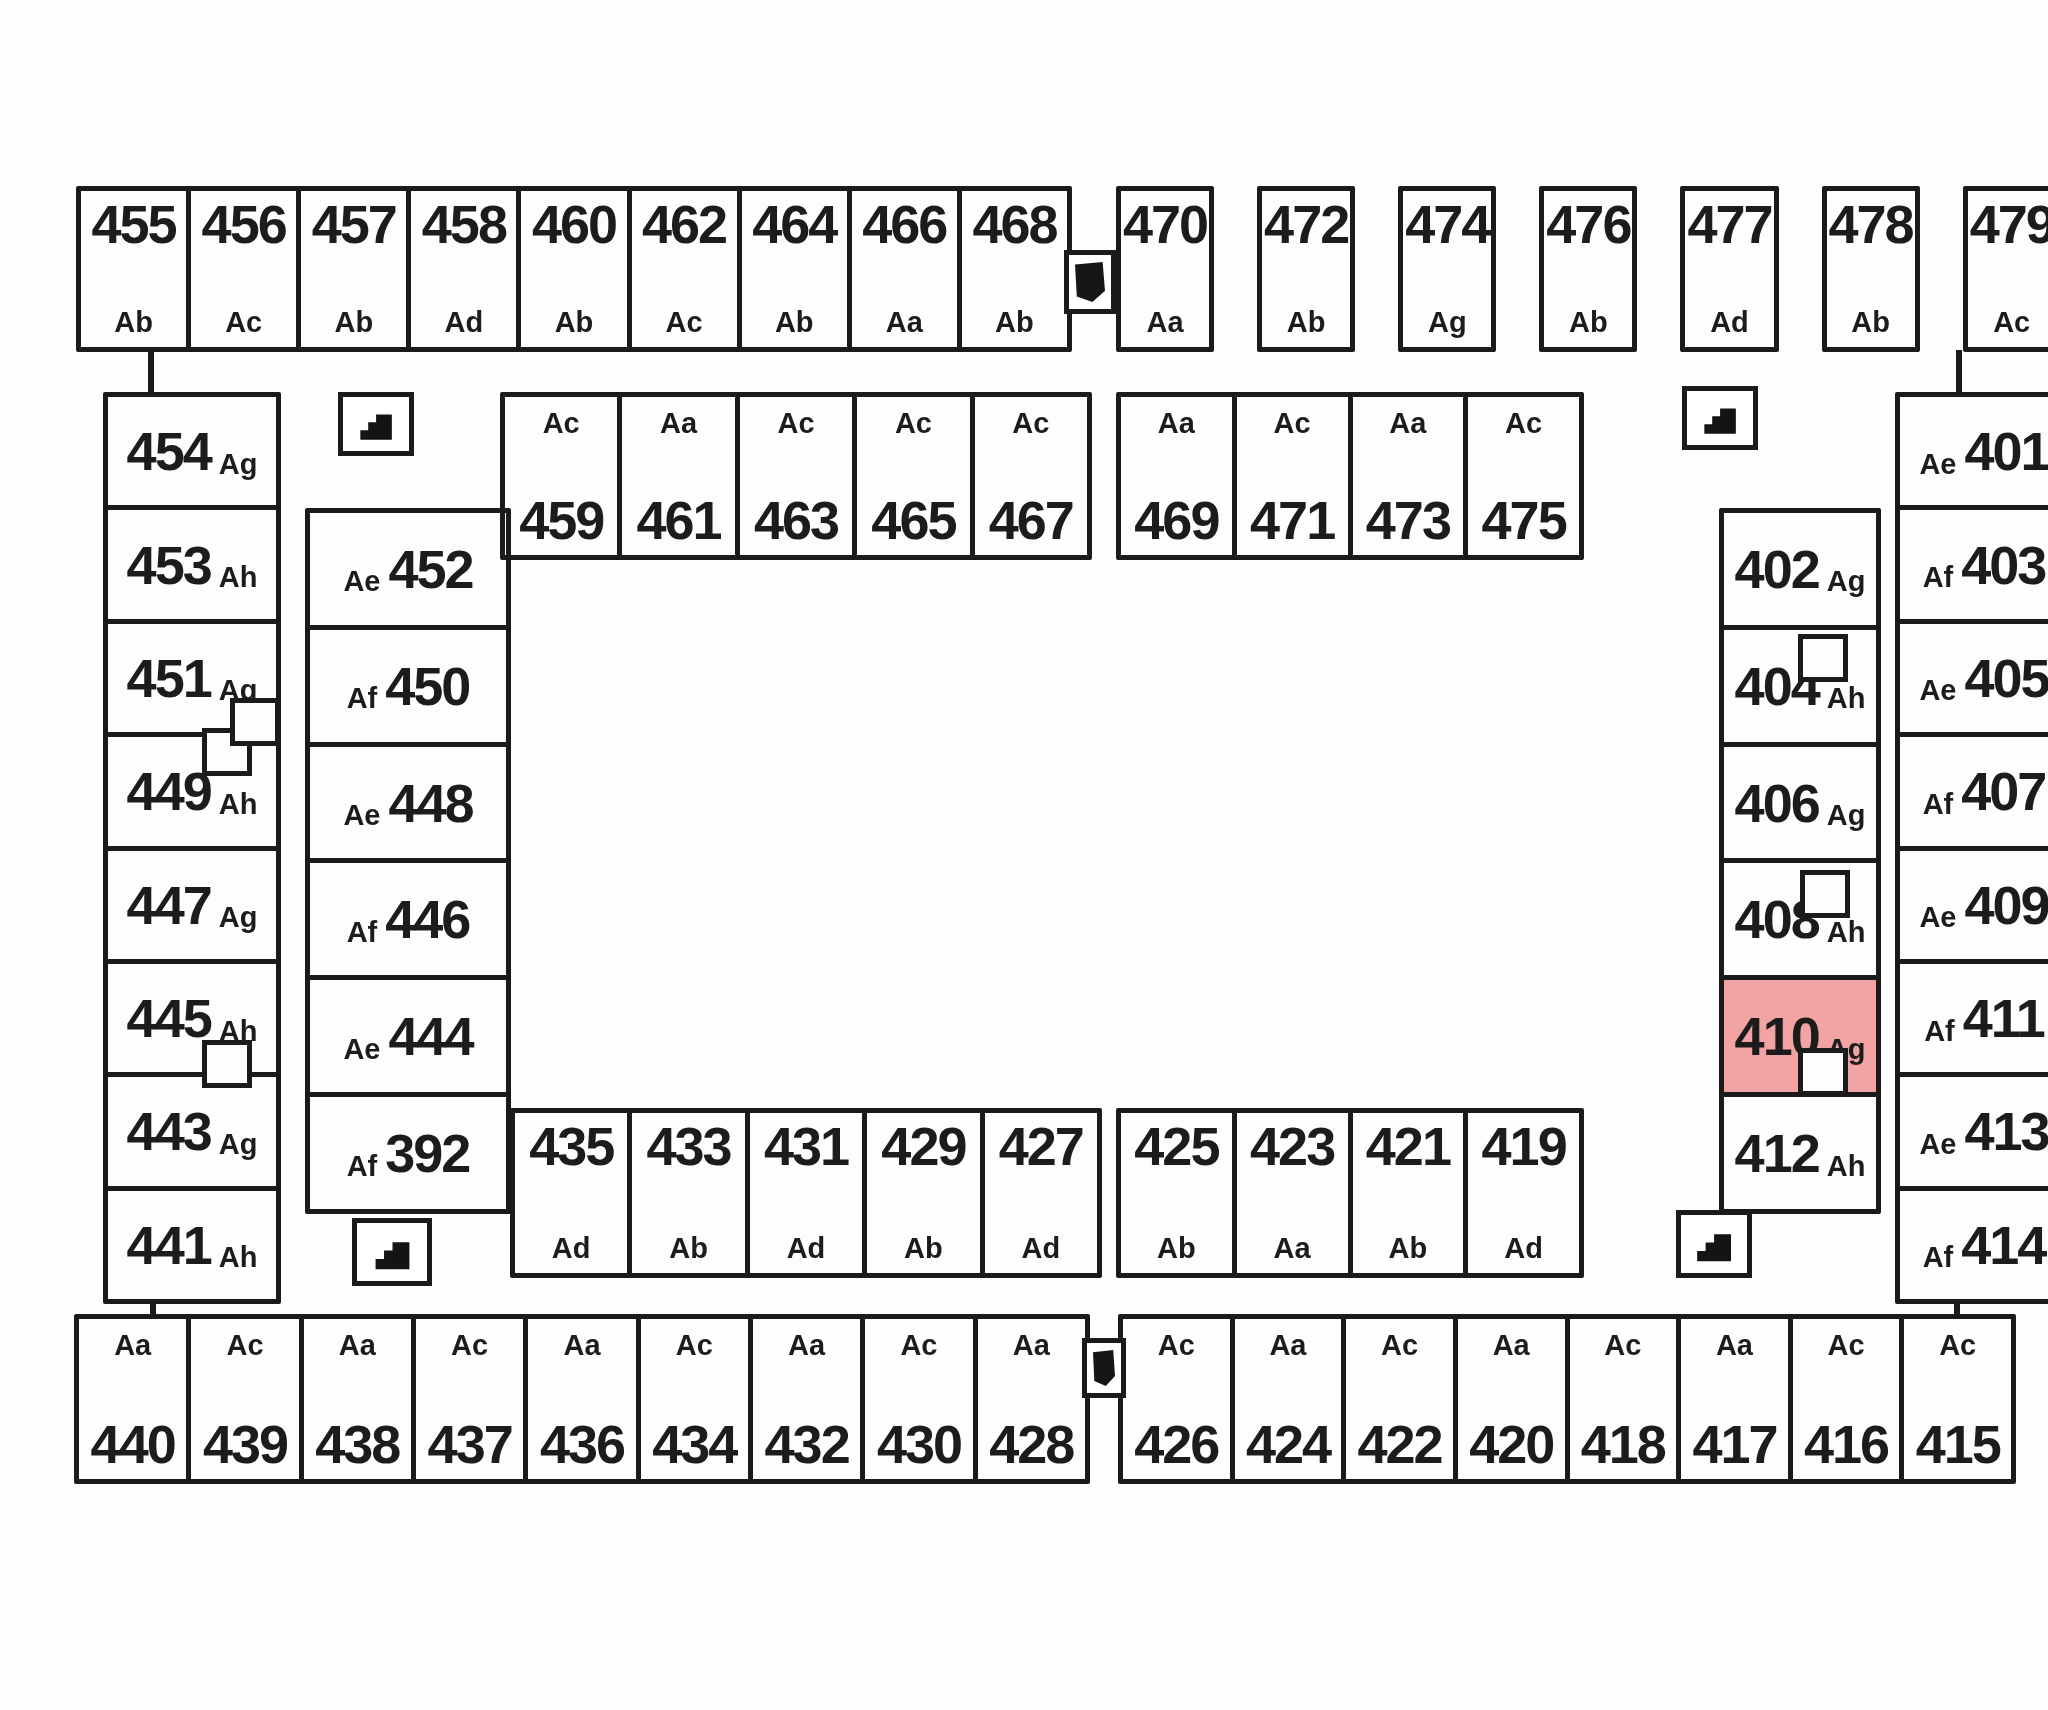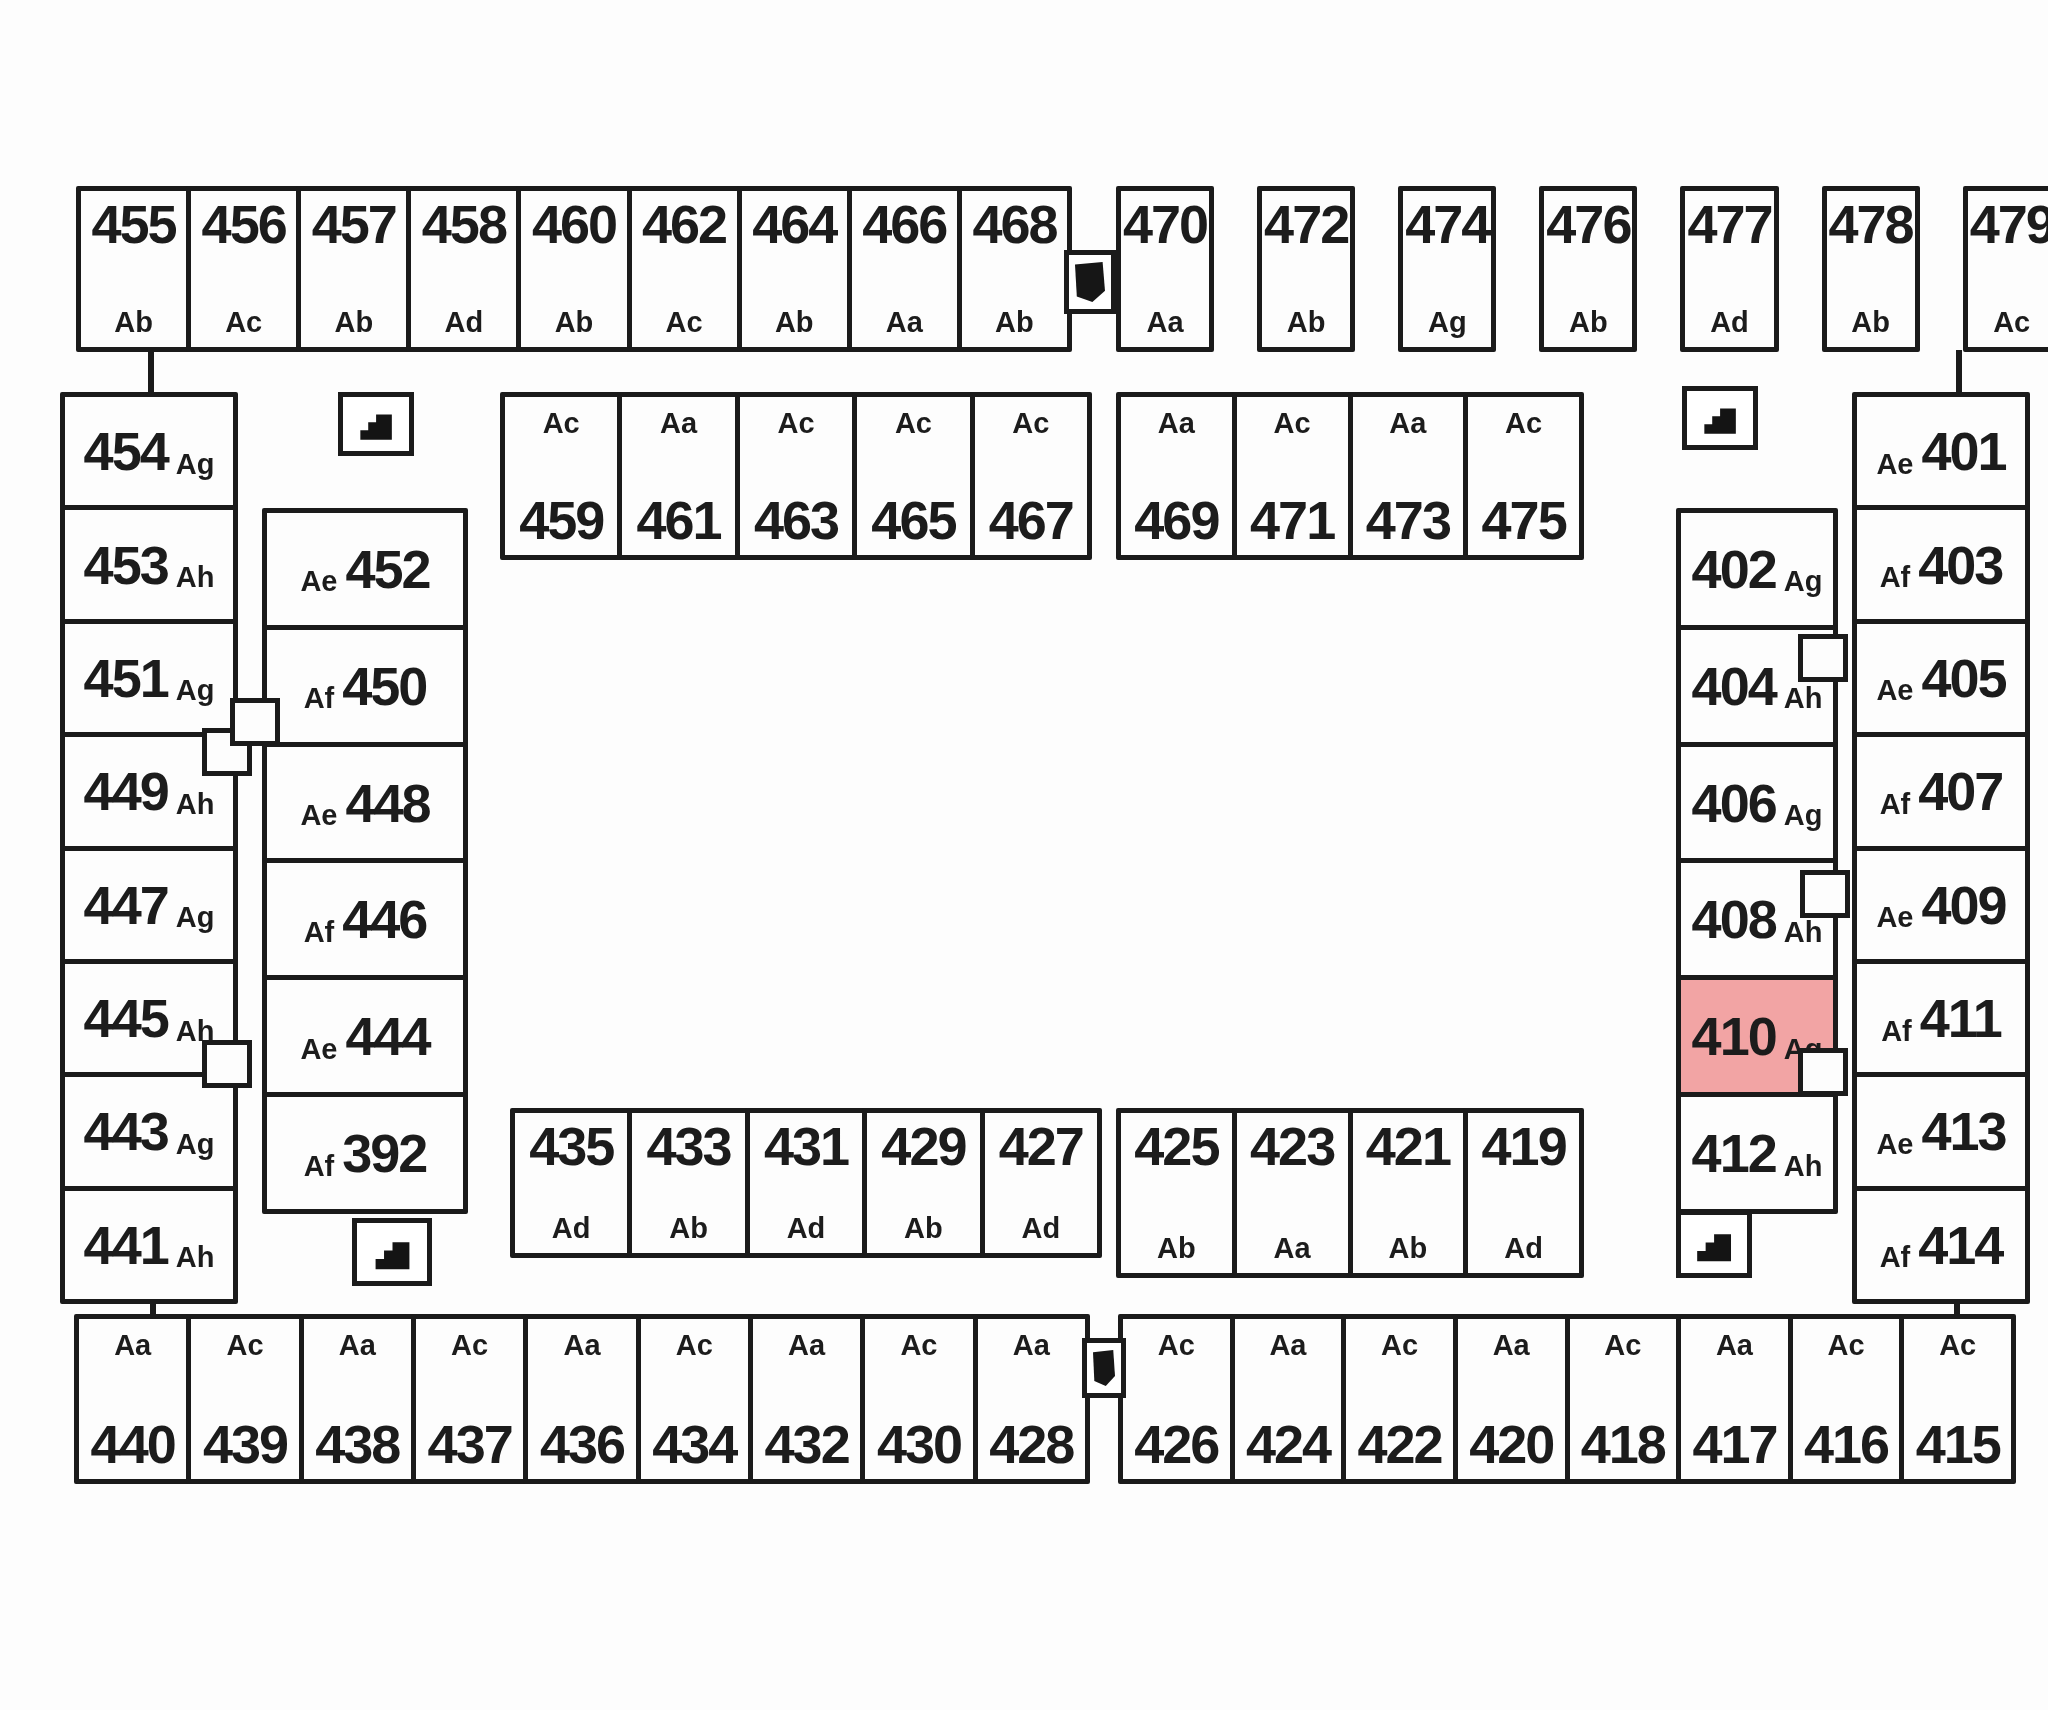--- a/index.html
+++ b/index.html
@@ -13,21 +13,21 @@
   .watermark {
     position:absolute; left:238px; top:520px; z-index:0;
     font-size:300px; font-weight:400; letter-spacing:6px;
     color:#e3e3e3; text-shadow:3px 3px 2px #cccccc;
     white-space:nowrap; user-select:none;
   }
   .watermark .tm { font-size:64px; position:relative; top:-170px; left:4px; color:#dddddd; }
 
   .group { position:absolute; display:flex; z-index:1; }
   .row    { flex-direction:row; }
-  .column { flex-direction:column; }
+  .column { flex-direction:column;margin-left:43px; }
 
   .unit {
     position:relative; flex:1 1 0; display:flex;
     border:5px solid var(--line); border-radius:2px;
     background:transparent;
   }
   .row .unit + .unit { margin-left:-5px; }
   .column .unit + .unit { margin-top:-5px; }
 
   .unit.highlight { background:#f2a4a4; }
@@ -42,21 +42,21 @@
 
   
   .g-top-outer-left     { left:60px;   top:186px;  width:1012px; height:166px;padding-left:16px; }
   .g-top-outer-right    { left:1116px; top:186px;  width:900px;  height:166px;gap:48px; }
   .g-top-inner-left     { left:500px;  top:392px;  width:592px;  height:168px; }
   .g-top-inner-right    { left:1116px; top:392px;  width:468px;  height:168px; }
   .g-left-outer         { left:60px;   top:392px;  width:178px;  height:912px; }
   .g-left-inner         { left:262px;  top:508px;  width:206px;  height:706px; }
   .g-right-outer        { left:1852px; top:392px;  width:178px;  height:912px; }
   .g-right-inner        { left:1628px; top:508px;  width:210px;  height:706px;padding-left:48px; }
-  .g-bottom-inner-left  { left:510px;  top:1108px; width:592px;  height:150px; }
+  .g-bottom-inner-left  { left:510px;  top:1108px; width:592px;  height:170px; }
   .g-bottom-inner-right { left:1116px; top:1108px; width:468px;  height:170px;border-radius:18px; }
   .g-bottom-outer-left  { left:74px;   top:1314px; width:1016px; height:170px; }
   .g-bottom-outer-right { left:1118px; top:1314px; width:898px;  height:170px; }
 
   .stair {
     position:absolute; z-index:2; background:#ffffff;
     border:5px solid var(--line); display:flex; align-items:center; justify-content:center;
   }
   .stair svg { width:70%; height:70%; fill:#141414; }
   .stair-tl { left:338px;  top:392px;  width:76px; height:64px; }

